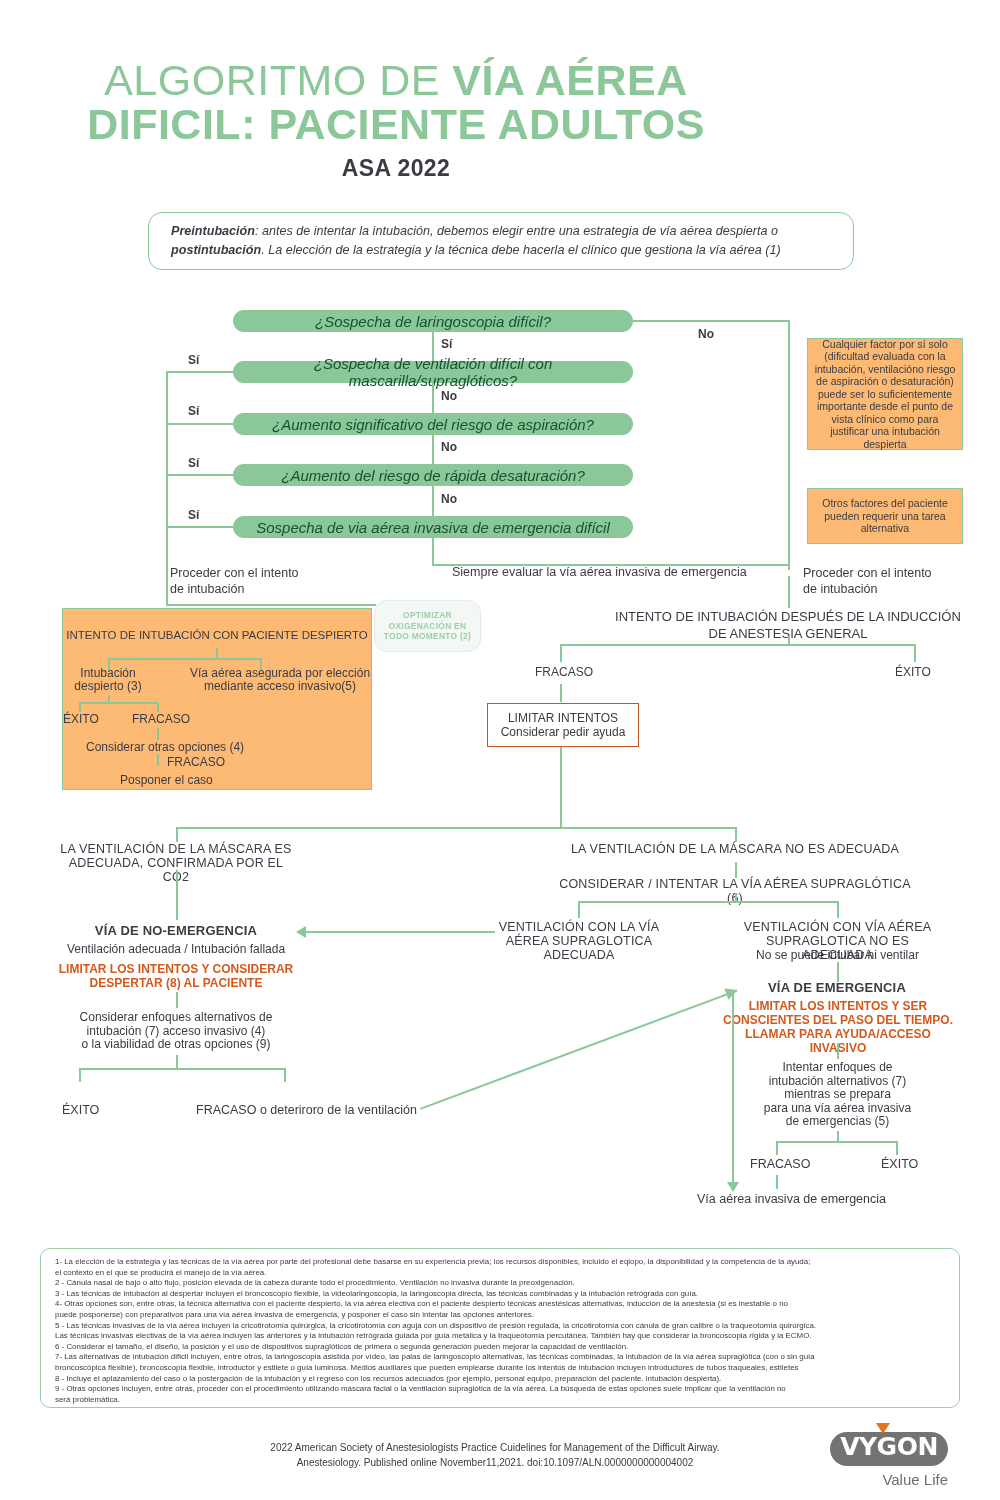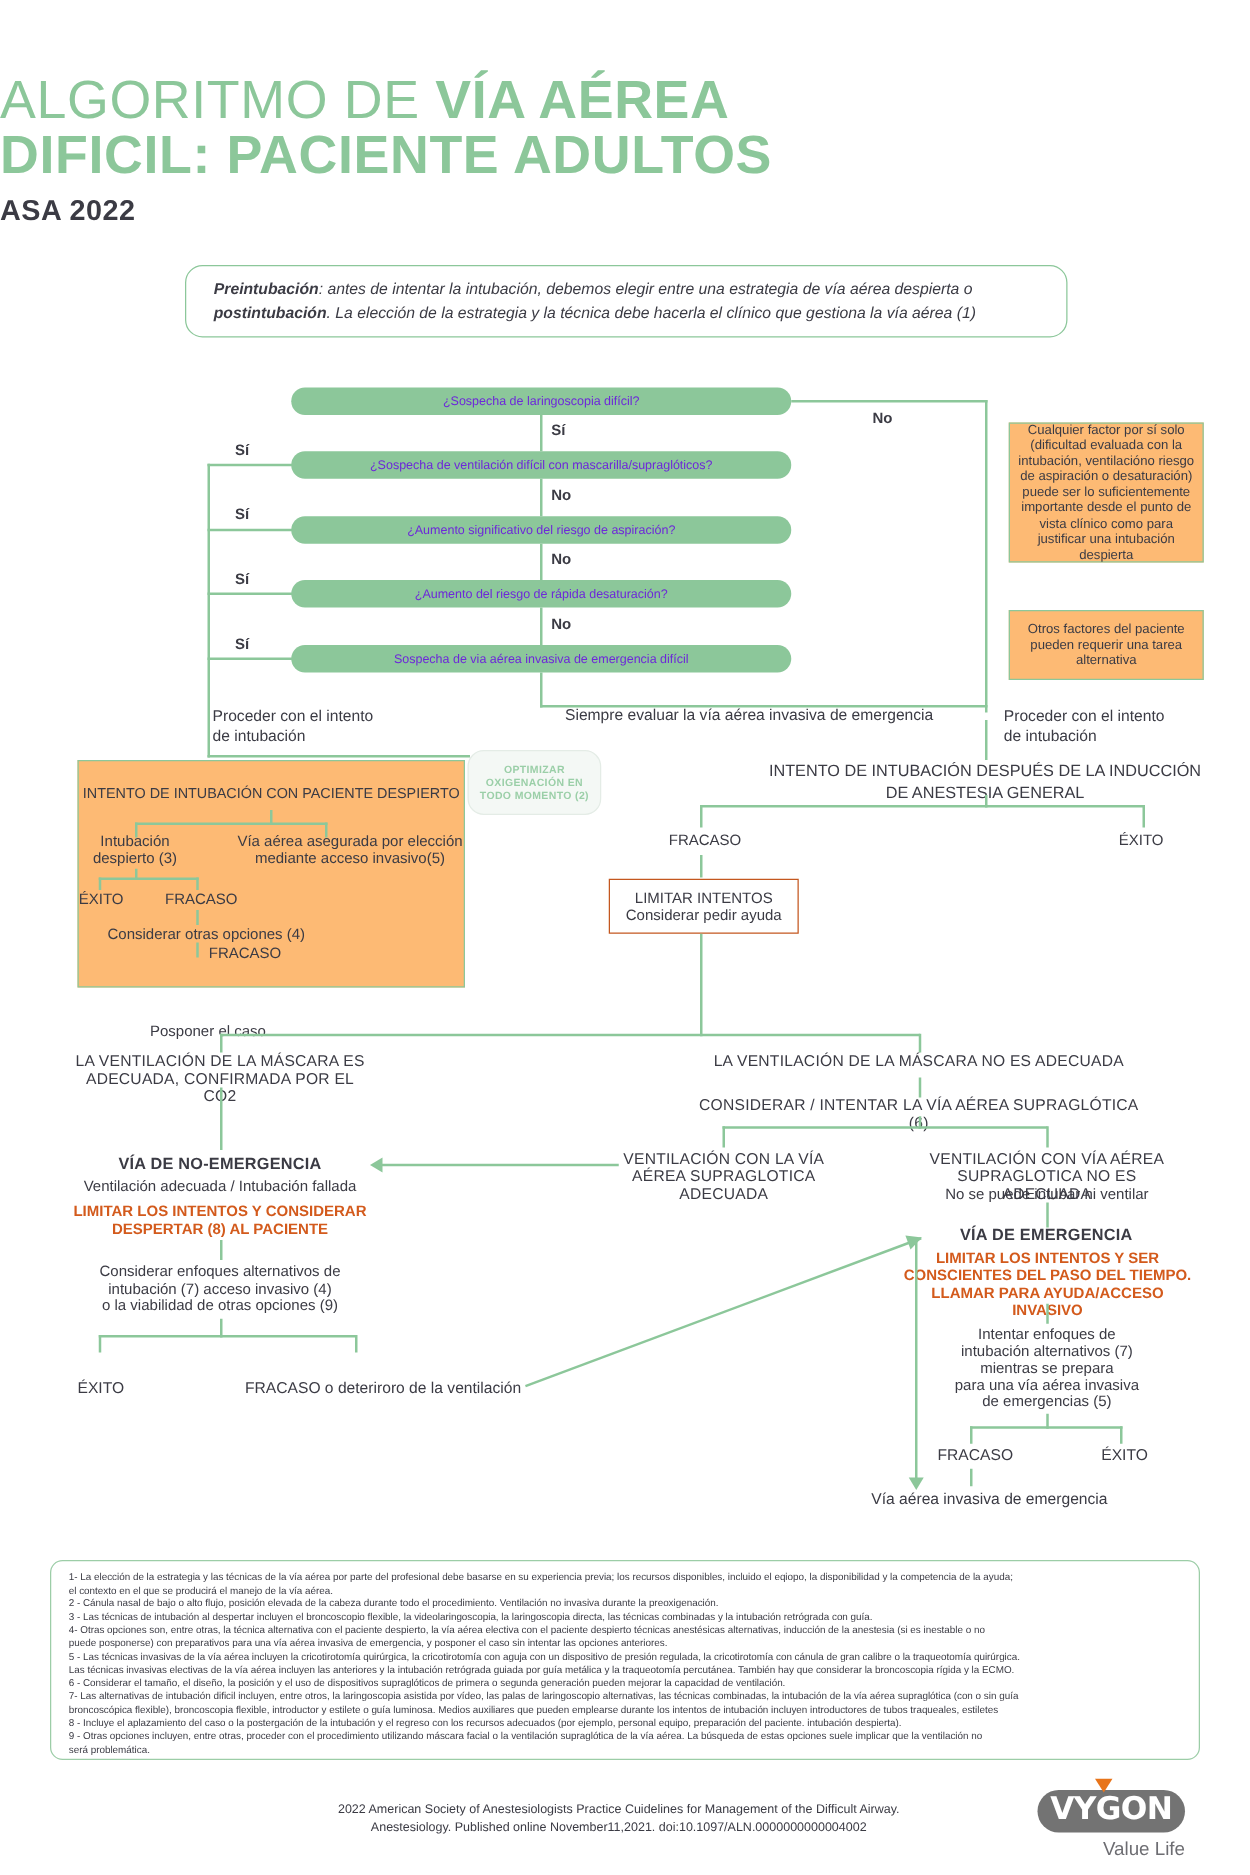--- a/index.html
+++ b/index.html
@@ -6,41 +6,41 @@
   html,body{margin:0;padding:0;}
   body{
     width:1000px;height:1500px;position:relative;
     background:#ffffff;
     font-family:"Liberation Sans","DejaVu Sans",sans-serif;
     color:#3b3b44;overflow:hidden;
   }
   .stage{position:absolute;left:0;top:0;width:1000px;height:1500px;}
   .abs{position:absolute;}
   
-  #title-block{left:0;top:58px;width:792px;}
+  #title-block{left:0;top:58px;width:792px;text-align:center;}
   .t-line{
     font-size:43px;line-height:44px;letter-spacing:.5px;
     color:#8cc79a;font-weight:300;white-space:nowrap;
   }
   .t-line .bold{font-weight:700;}
   .t-line.l2{font-weight:700;font-size:43px;}
   #title-sub{
     margin-top:9px;font-size:23px;font-weight:700;color:#3b3b44;letter-spacing:.4px;
   }
   
   .rrect{
     border:1px solid #8cc79a;border-radius:14px;background:#fff;
     box-sizing:border-box;
   }
   .sqbox{border:1px solid #8cc79a;background:#fdba74;box-sizing:border-box;}
   .obox{border:1px solid #c4571f;background:#fff;box-sizing:border-box;}
   .pill{
-    background:#8cc79a;border-radius:12px;color:#6d28d9;
-    font-size:10px;display:flex;align-items:center;justify-content:center;
-    text-align:center;box-sizing:border-box;
+    background:#8cc79a;border-radius:12px;color:#14532d;
+    font-size:15px;display:flex;align-items:center;justify-content:center;
+    text-align:center;box-sizing:border-box;font-style:italic;
   }
   
   .hline{background:#8cc79a;height:2px;}
   .vline{background:#8cc79a;width:2px;}
   
   .txt{font-size:12px;line-height:14px;color:#3b3b44;}
   .txt.c{text-align:center;}
   .lbl{font-size:12px;font-weight:700;color:#3b3b44;}
   .caps{font-size:12.5px;line-height:14px;color:#3b3b44;text-align:center;letter-spacing:.2px;}
   .caps.b{font-weight:700;}
@@ -199,21 +199,21 @@
   <div class="abs hline" style="left:79px;top:702px;width:80px;"></div>
   <div class="abs vline" style="left:79px;top:702px;height:10px;"></div>
   <div class="abs vline" style="left:157px;top:702px;height:10px;"></div>
   <div class="abs txt" style="left:63px;top:712px;">ÉXITO</div>
   <div class="abs txt" style="left:132px;top:712px;">FRACASO</div>
 
   <div class="abs vline" style="left:157px;top:728px;height:12px;"></div>
   <div class="abs txt" style="left:86px;top:740px;">Considerar otras opciones (4)</div>
   <div class="abs vline" style="left:157px;top:754px;height:12px;"></div>
   <div class="abs txt" style="left:167px;top:755px;">FRACASO</div>
-  <div class="abs txt" style="left:120px;top:818px;text-align:right;">Posponer el caso</div>
+  <div class="abs txt" style="left:120px;top:773px;text-align:right;">Posponer el caso</div>
 
   <div class="abs txt c" style="left:576px;top:608px;width:424px;white-space:pre-line;line-height:17px;font-size:13px;">INTENTO DE INTUBACIÓN DESPUÉS DE LA INDUCCIÓN
 DE ANESTESIA GENERAL</div>
 
   <div class="abs vline" style="left:788px;top:636px;height:10px;"></div>
   <div class="abs hline" style="left:560px;top:644px;width:356px;"></div>
   <div class="abs vline" style="left:560px;top:644px;height:18px;"></div>
   <div class="abs vline" style="left:914px;top:644px;height:18px;"></div>
   <div class="abs txt" style="left:535px;top:665px;">FRACASO</div>
   <div class="abs txt" style="left:895px;top:665px;">ÉXITO</div>

